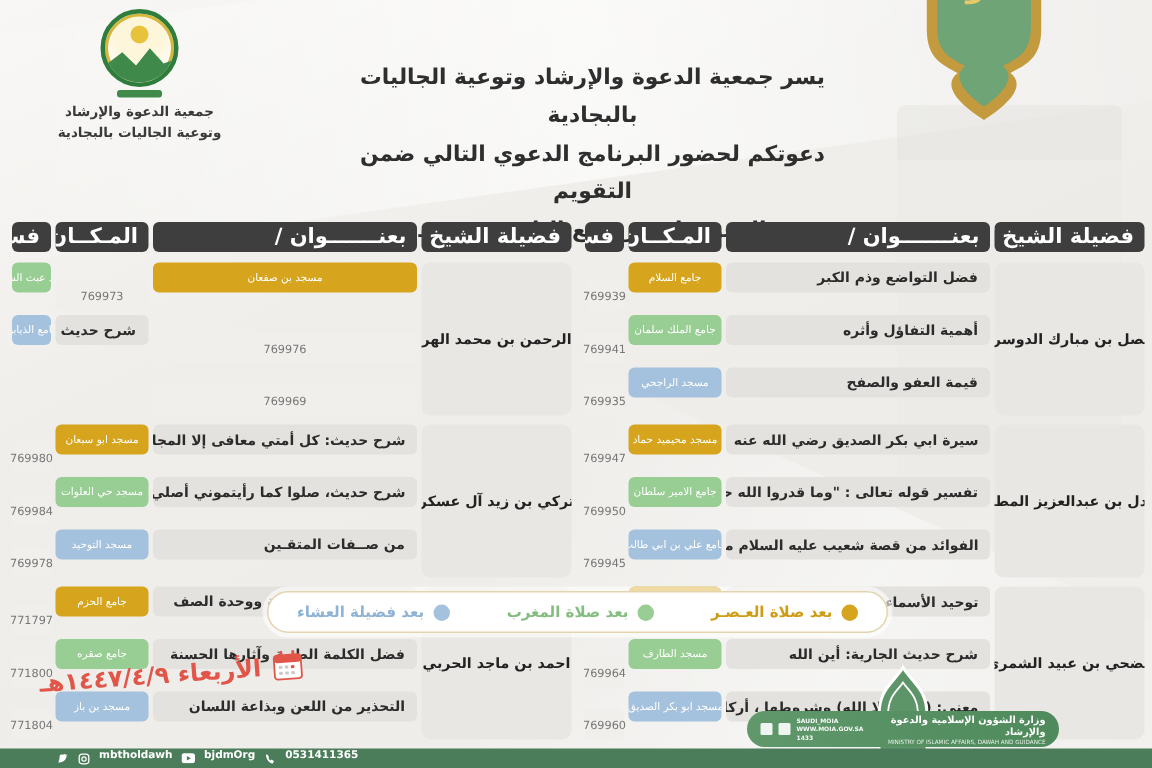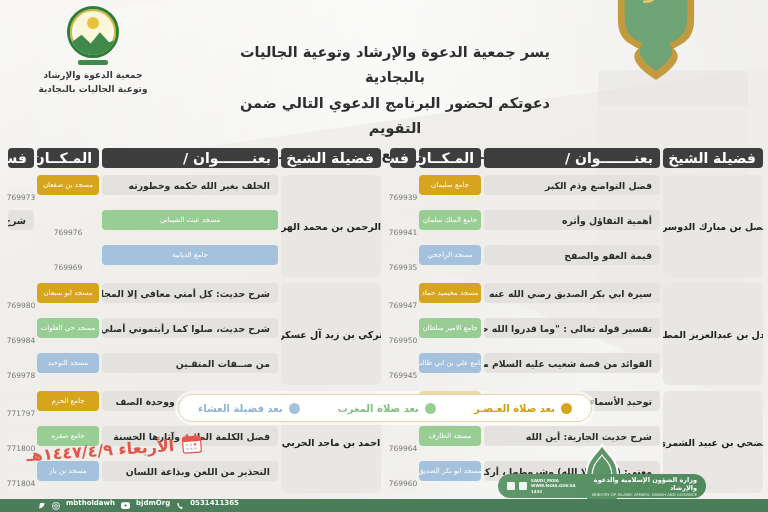--- a/index.html
+++ b/index.html
@@ -120,21 +120,21 @@
   <div class="table right">
     <div class="cols">
       <div class="col-pill">فضيلة الشيخ /</div>
       <div class="col-pill c-title">بعنـــــــوان /</div>
       <div class="col-pill">المـكــان</div>
       <div class="col-pill">فسح</div>
     </div>
   <div class="group">
         <div class="sheikh-cell">فيصل بن مبارك الدوسري</div>
         <div class="title-cell">فضل التواضع وذم الكبر</div>
-        <div class="place-badge badge-asr">جامع سليمان</div>
+        <div class="place-badge badge-asr">جامع السلام</div>
         <div class="permit-cell">769939</div>
         <div class="title-cell">أهمية التفاؤل وأثره</div>
         <div class="place-badge badge-maghrib">جامع الملك سلمان</div>
         <div class="permit-cell">769941</div>
         <div class="title-cell">قيمة العفو والصفح</div>
         <div class="place-badge badge-isha">مسجد الراجحي</div>
         <div class="permit-cell">769935</div>
       </div>
       <div class="group">
         <div class="sheikh-cell">عادل بن عبدالعزيز المطوع</div>
@@ -164,21 +164,20 @@
 
   <div class="table left">
     <div class="cols">
       <div class="col-pill">فضيلة الشيخ /</div>
       <div class="col-pill c-title">بعنـــــــوان /</div>
       <div class="col-pill">المـكــان</div>
       <div class="col-pill">فسح</div>
     </div>
   <div class="group">
         <div class="sheikh-cell">عبدالرحمن بن محمد الهرفي</div>
-        <div class="title-cell">الحلف بغير الله حكمه وخطورته</div>
         <div class="place-badge badge-asr">مسجد بن صفعان</div>
         <div class="permit-cell">769973</div>
         <div class="place-badge badge-maghrib">مسجد عبث الشيباني</div>
         <div class="permit-cell">769976</div>
         <div class="title-cell">شرح حديث ، أنا عند ظن عبدي بي</div>
         <div class="place-badge badge-isha">جامع الذيابية</div>
         <div class="permit-cell">769969</div>
       </div>
       <div class="group">
         <div class="sheikh-cell">تركي بن زيد آل عسكر</div>

